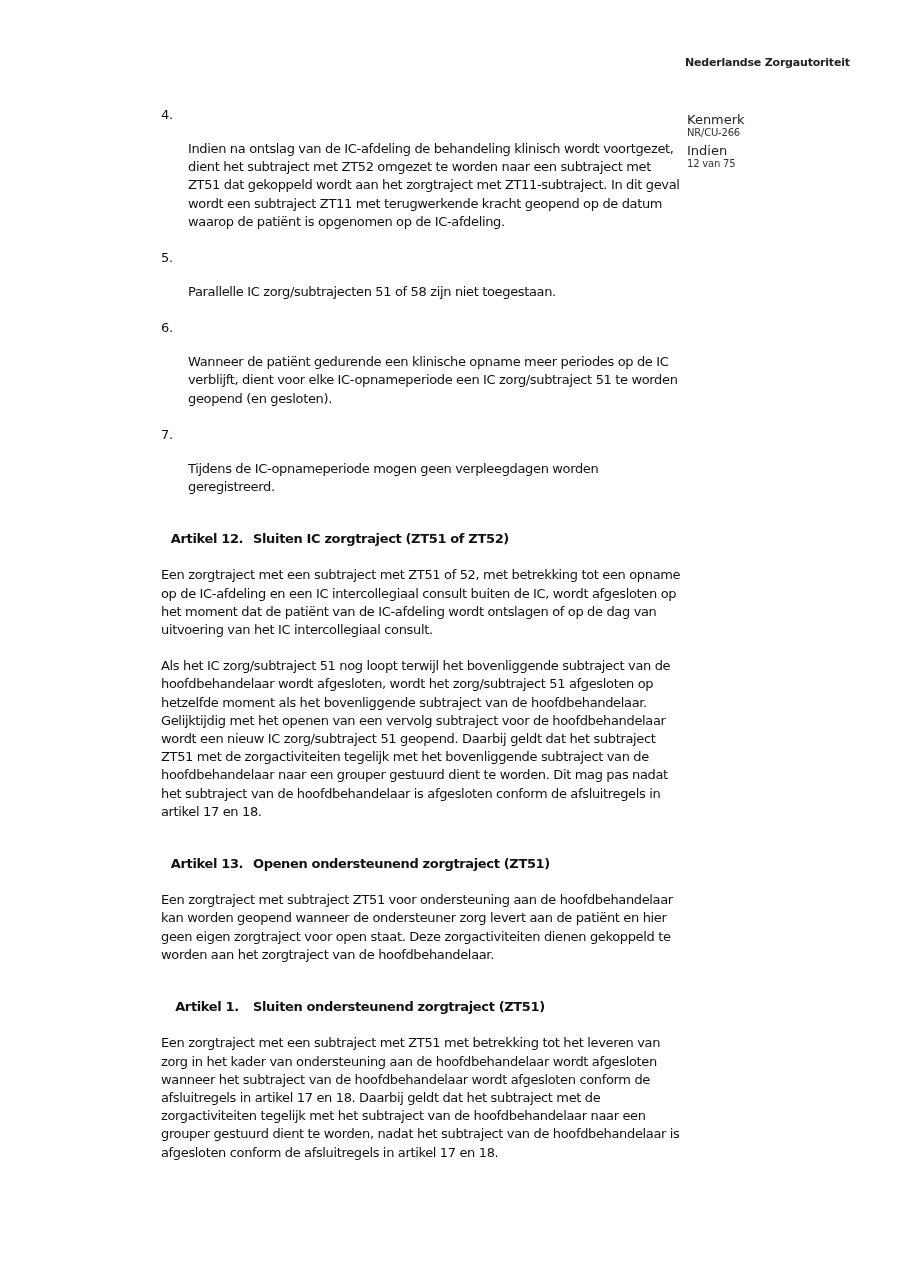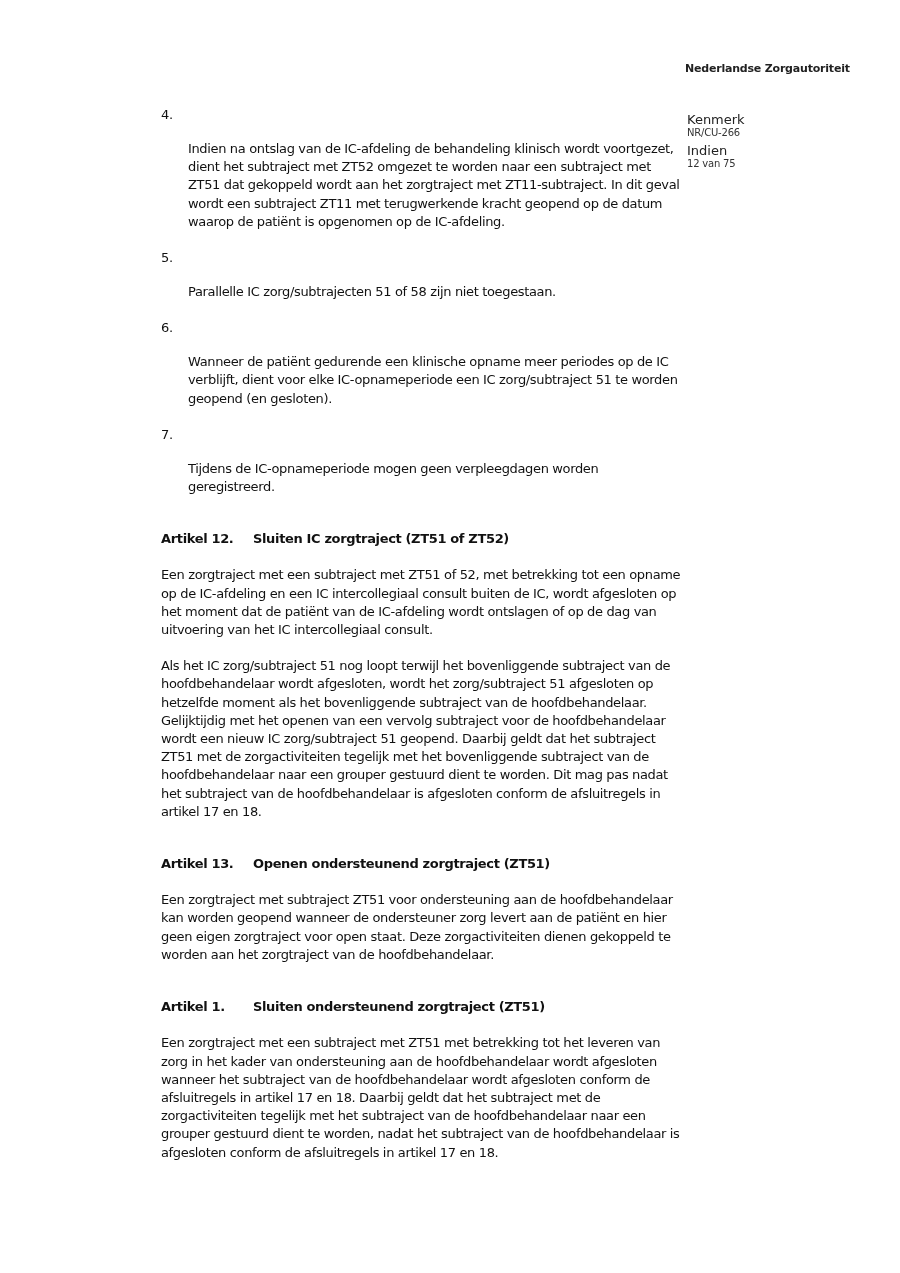--- a/index.html
+++ b/index.html
@@ -1,39 +1,39 @@
 <!DOCTYPE html>
 <html><head>
 <meta charset="utf-8">
 <style>
   html, body { margin: 0; padding: 0; background: #ffffff; }
   body {
     width: 900px; height: 1273px; position: relative; overflow: hidden;
     font-family: "DejaVu Sans", sans-serif; color: #111;
   }
   .org-name {
-    position: absolute; left: 685px; top: 62px;
+    position: absolute; left: 685px; top: 56px;
     font-family: "DejaVu Sans", sans-serif; font-weight: bold;
     font-size: 11px; letter-spacing: -0.2px; color: #222;
   }
   .meta { position: absolute; left: 687px; top: 114px; font-size: 11px; color: #333; }
   .meta .lbl { font-weight: normal; font-size: 13px; line-height: 11px; color: #222; }
   .meta .val { font-size: 10px; line-height: 16px; margin-bottom: 4px; letter-spacing: -0.2px; }
   .content {
     position: absolute; left: 161px; top: 106px; width: 520px;
     font-size: 13px; line-height: 18.2px; letter-spacing: -0.35px;
   }
   .list-item { display: flex; margin-bottom: 18px; }
   .list-num { width: 27px; flex: none; }
   .list-text { flex: 1; margin-top: 34px; }
   .article-title {
     font-weight: bold; font-size: 13px; margin-top: 34px; margin-bottom: 18px;
     letter-spacing: -0.35px;
   }
-  .article-title .num { display: inline-block; width: 92px; }
+  .article-title .num { display: inline-block; width: 92px; text-align: center; }
   p { margin: 0 0 18px 0; }
 </style>
 </head>
 <body>
 
 <div class="org-name">Nederlandse Zorgautoriteit</div>
 
 <div class="meta">
   <div class="lbl">Kenmerk</div>
   <div class="val">NR/CU-266</div>

